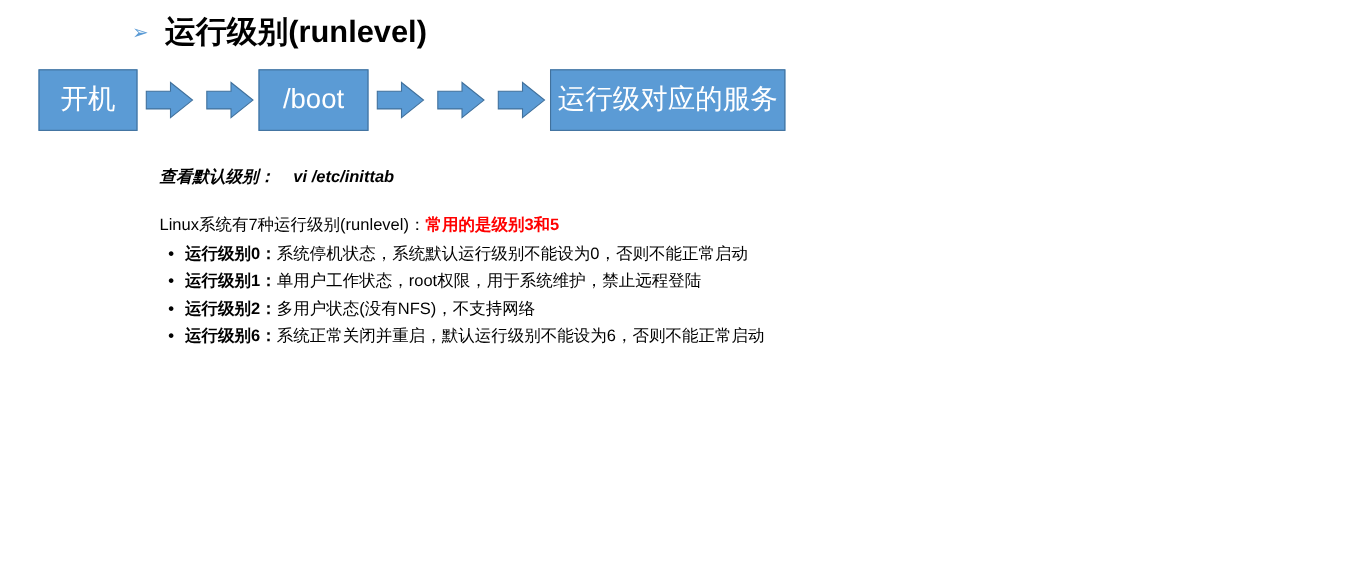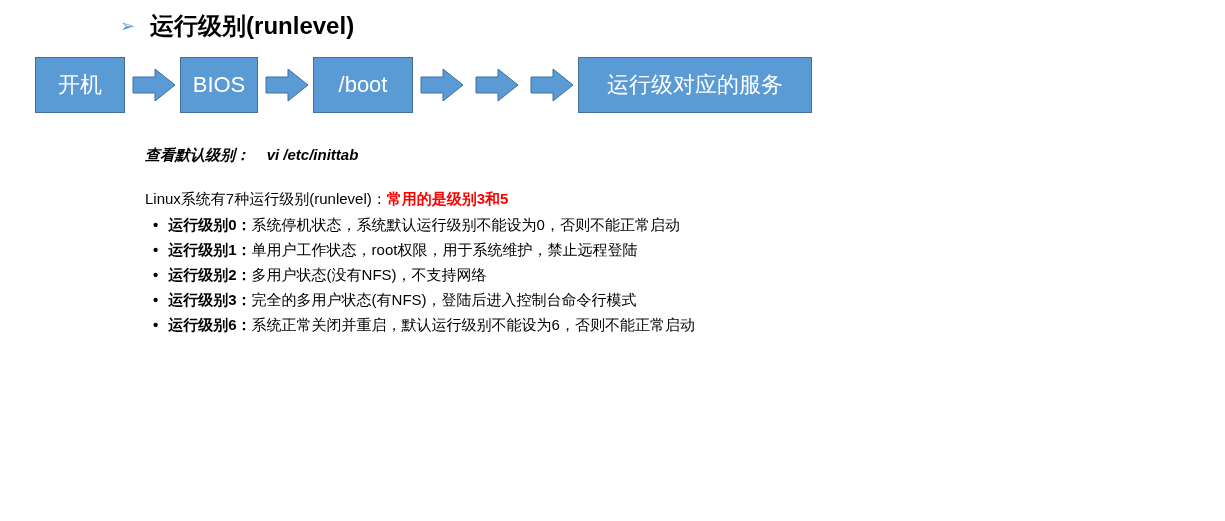--- a/index.html
+++ b/index.html
@@ -15,37 +15,37 @@
       align-items: center;
       margin-left: 100px;
       margin-bottom: 15px;
     }
     .bullet-icon {
       color: #5b9bd5;
       font-size: 18px;
       margin-right: 15px;
     }
     .title-text {
-      font-size: 24px;
+      font-size: 28px;
       font-weight: bold;
       color: #000;
     }
     .flow-row {
       display: flex;
       align-items: center;
       margin-left: 15px;
       margin-bottom: 30px;
     }
     .flow-box {
       background: #5b9bd5;
       color: #fff;
       display: flex;
       align-items: center;
       justify-content: center;
-      font-size: 22px;
+      font-size: 25px;
       border: 1px solid #41719c;
       height: 56px;
       text-align: center;
       line-height: 1.1;
     }
     .arrow-shape {
       fill: #5b9bd5;
       stroke: #41719c;
       stroke-width: 1;
     }
@@ -88,47 +88,45 @@
 <div class="title-row">
   <span class="bullet-icon">➢</span>
   <span class="title-text">运行级别(runlevel)</span>
 </div>
 
 <div class="flow-row">
   <div class="flow-box" style="width:90px">开机</div>
   <svg width="55" height="40">
       <polygon class="arrow-shape" points="8,12 30,12 30,4 50,20 30,36 30,28 8,28"></polygon>
     </svg>
-  <div class="flow-box" style="width:78px">BIOS</div>
   <svg width="55" height="40">
       <polygon class="arrow-shape" points="8,12 30,12 30,4 50,20 30,36 30,28 8,28"></polygon>
     </svg>
   <div class="flow-box" style="width:100px">/boot</div>
   <svg width="55" height="40">
       <polygon class="arrow-shape" points="8,12 30,12 30,4 50,20 30,36 30,28 8,28"></polygon>
     </svg>
   <svg width="55" height="40">
       <polygon class="arrow-shape" points="8,12 30,12 30,4 50,20 30,36 30,28 8,28"></polygon>
     </svg>
   <svg width="55" height="40">
       <polygon class="arrow-shape" points="8,12 30,12 30,4 50,20 30,36 30,28 8,28"></polygon>
     </svg>
-  <div class="flow-box" style="width:234px">运行级对应的服务</div>
+  <div class="flow-box" style="width:214px">运行级对应的服务</div>
 </div>
 
 <div class="content">
   <div class="subtitle">
     <span>查看默认级别：</span>&nbsp;&nbsp;&nbsp;
     <span>vi /etc/inittab</span>
   </div>
 
   <div class="intro-line">
     <span>Linux系统有7种运行级别(runlevel)：</span><span class="red-text">常用的是级别3和5</span>
   </div>
 
   <ul class="level-list">
     <li><span class="level-label">运行级别0：</span><span>系统停机状态，系统默认运行级别不能设为0，否则不能正常启动</span></li>
     <li><span class="level-label">运行级别1：</span><span>单用户工作状态，root权限，用于系统维护，禁止远程登陆</span></li>
     <li><span class="level-label">运行级别2：</span><span>多用户状态(没有NFS)，不支持网络</span></li>
-    <li><span class="level-label">运行级别3：</span><span>完全的多用户状态(有NFS)，登陆后进入控制台命令行模式</span></li>
     <li><span class="level-label">运行级别6：</span><span>系统正常关闭并重启，默认运行级别不能设为6，否则不能正常启动</span></li>
   </ul>
 </div>
 
 </body></html>

